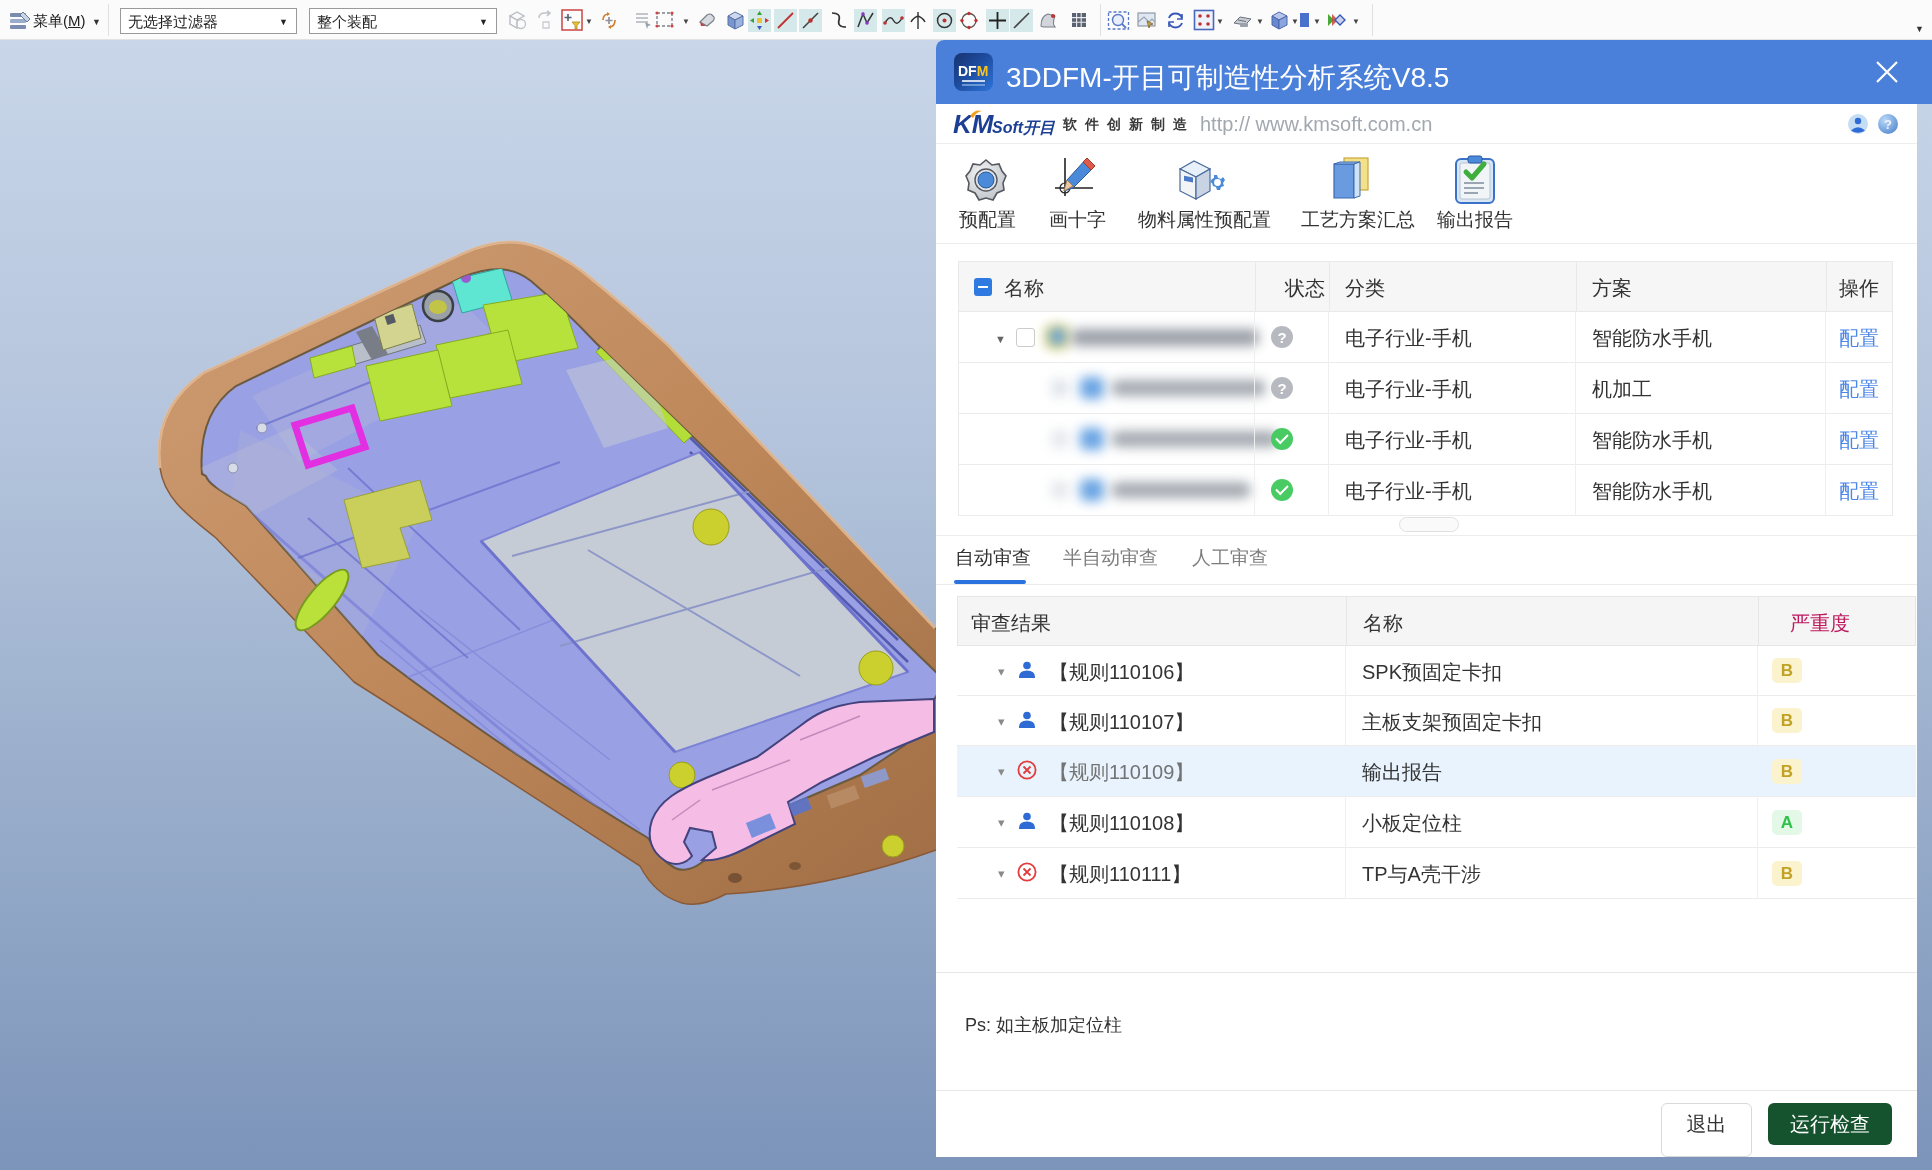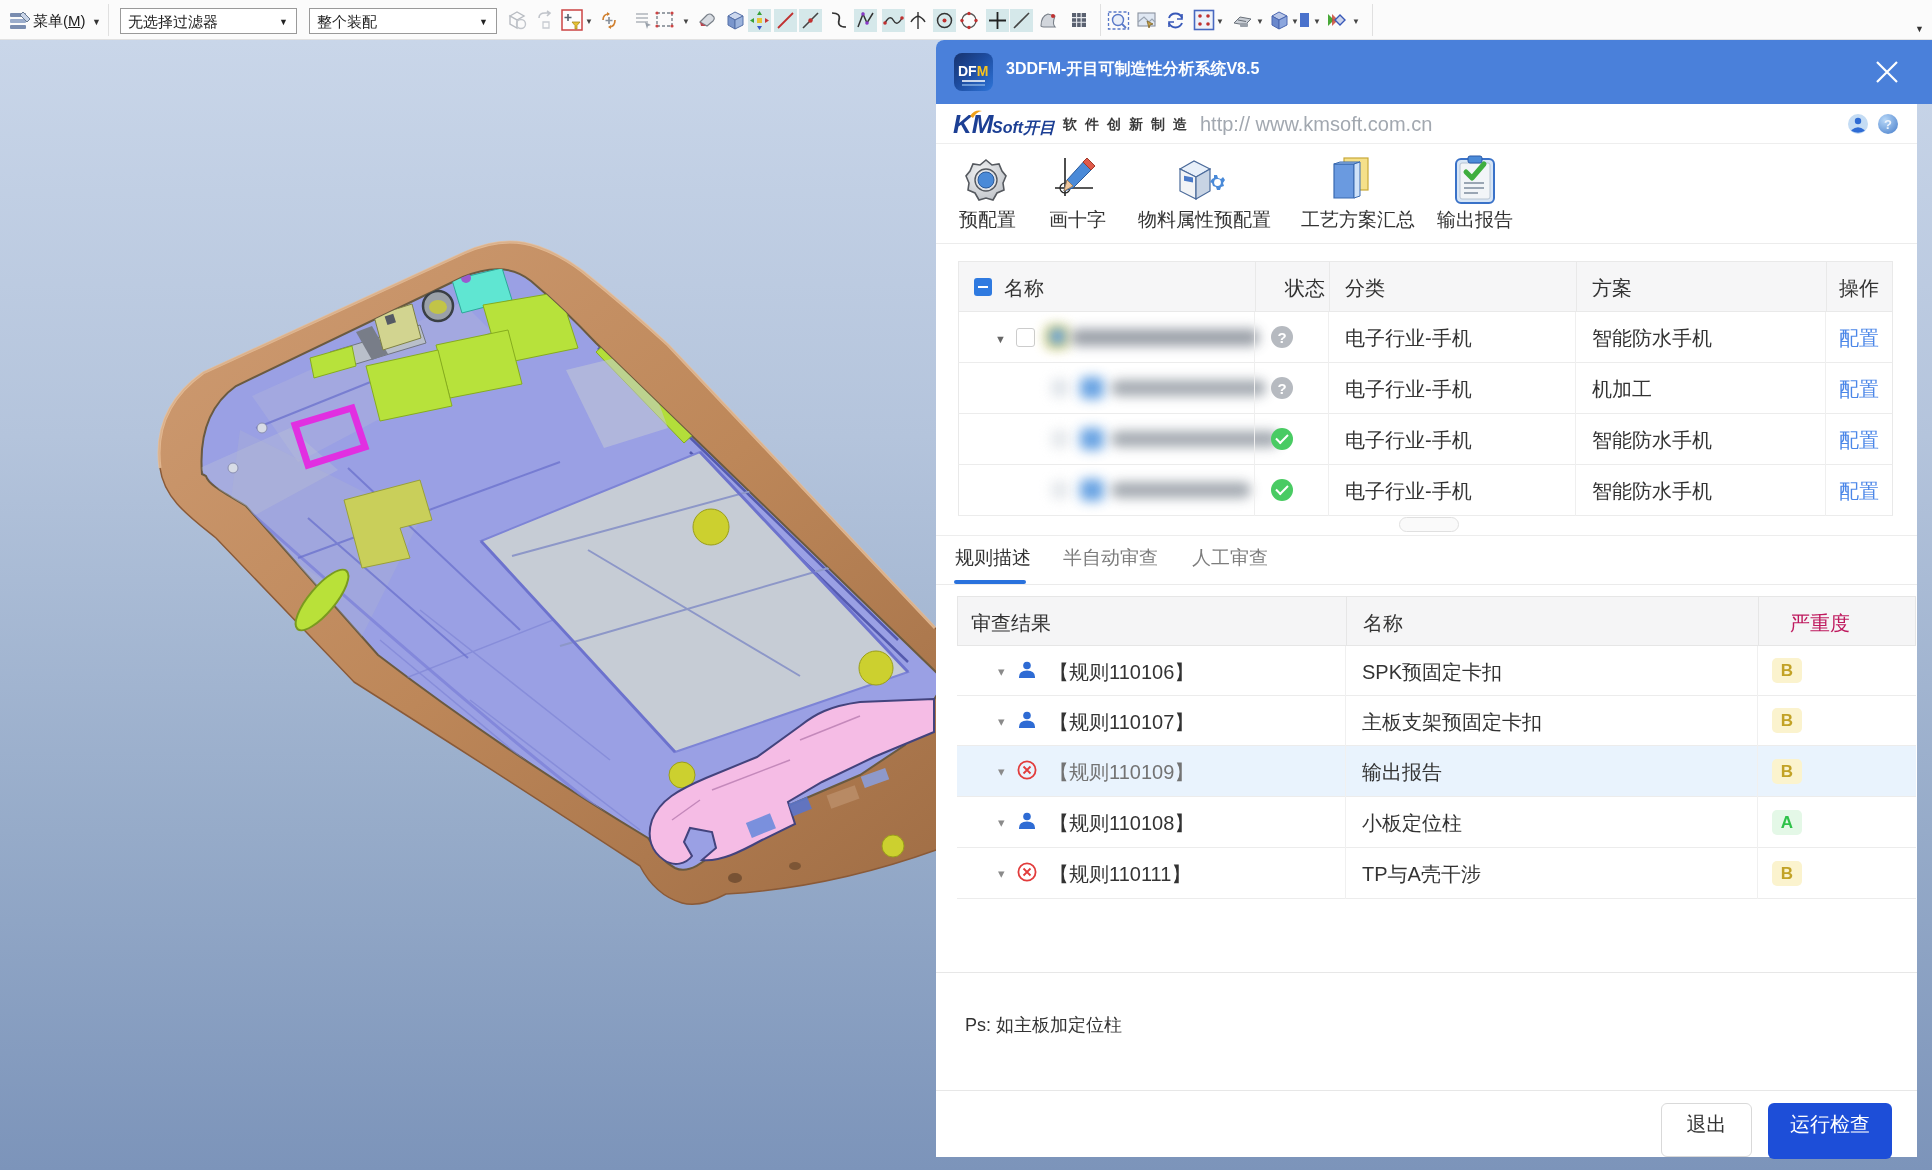--- a/index.html
+++ b/index.html
@@ -255,21 +255,21 @@
   <div class="abs" style="left:1372px;top:4px;width:1px;height:32px;background:#e0e0e0"></div>
   <div class="tt" style="left:1915px;top:24px;font-size:9px;color:#333">▼</div>
 </div>
 <div id="dlg">
   <div class="abs" style="left:0;top:0;width:1058px;height:64px;background:#4a80da;border-radius:8px 8px 0 0">
     <div class="abs" style="left:18px;top:13px;width:39px;height:38px;border-radius:8px;background:linear-gradient(135deg,#17336e 0%,#1d4b9e 45%,#2e74d8 100%);overflow:hidden">
       <div class="tt" style="left:4px;top:10px;font-size:14px;font-weight:bold;color:#fff;letter-spacing:0">DF<span style="color:#f7c320">M</span></div>
       <div class="abs" style="left:8px;top:27px;width:23px;height:2px;background:#e8eef8;opacity:.85"></div>
       <div class="abs" style="left:8px;top:31px;width:23px;height:2px;background:#7aa8e0;opacity:.8"></div>
     </div>
-    <div class="tt" style="left:70px;top:19px;font-size:16px;font-weight:700;color:#fff">3DDFM-开目可制造性分析系统V8.5</div>
+    <div class="tt" style="left:70px;top:19px;font-size:28px;font-weight:400;color:#fff">3DDFM-开目可制造性分析系统V8.5</div>
     <svg class="abs" style="left:938px;top:19px" width="26" height="26" viewBox="0 0 26 26">
         <path d="M3 3 L23 23 M23 3 L3 23" stroke="#fff" stroke-width="2.2"></path>
       </svg>
   </div>
   <div class="abs" style="left:0;top:104px;width:981px;height:100px;background:#fff;border-bottom:1px solid #ececec">
     <svg class="abs" style="left:28px;top:14px" width="44" height="44" viewBox="0 0 44 44">
       <defs>
           <radialGradient id="gr1" cx="0.4" cy="0.35" r="0.8">
             <stop offset="0" stop-color="#f4f5f6"></stop>
             <stop offset="1" stop-color="#b8bcc2"></stop>
@@ -390,21 +390,21 @@
       <div class="tt" style="left:633px;top:13px;font-size:20px;color:#333">智能防水手机</div>
       <div class="tt" style="left:880px;top:13px;font-size:20px;color:#4a86e8">配置</div>
     </div>
     <div class="abs" style="left:296px;top:51px;width:1px;height:204px;background:#efefef"></div>
     <div class="abs" style="left:370px;top:51px;width:1px;height:204px;background:#efefef"></div>
     <div class="abs" style="left:617px;top:51px;width:1px;height:204px;background:#efefef"></div>
     <div class="abs" style="left:867px;top:51px;width:1px;height:204px;background:#efefef"></div>
   </div>
   <div class="abs" style="left:463px;top:477px;width:60px;height:15px;background:#fafafa;border:1px solid #e0e0e0;border-radius:8px"></div>
   <div class="abs" style="left:0;top:495px;width:981px;height:1px;background:#ededed"></div>
-  <div class="tt" style="left:19px;top:505px;font-size:19px;color:#333;font-weight:500">规则描述</div>
+  <div class="tt" style="left:19px;top:505px;font-size:19px;color:#333;font-weight:500">自动审查</div>
   <div class="tt" style="left:127px;top:505px;font-size:19px;color:#7d7d7d">半自动审查</div>
   <div class="tt" style="left:256px;top:505px;font-size:19px;color:#7d7d7d">人工审查</div>
   <div class="abs" style="left:18px;top:540px;width:72px;height:4px;background:#2a72dd;border-radius:2px"></div>
   <div class="abs" style="left:0;top:544px;width:981px;height:1px;background:#ebebeb"></div>
   <div id="t2" class="abs" style="left:21px;top:556px;width:959px;height:303px">
     <div class="abs" style="left:0;top:0;width:959px;height:50px;background:#f5f5f6;border:1px solid #e6e6e6">
       <div class="tt" style="left:13px;top:13px;font-size:20px;color:#333">审查结果</div>
       <div class="tt" style="left:405px;top:13px;font-size:20px;color:#333">名称</div>
       <div class="tt" style="left:832px;top:13px;font-size:20px;color:#be185d">严重度</div>
       <div class="abs" style="left:388px;top:0;width:1px;height:50px;background:#e6e6e6"></div>
@@ -460,14 +460,14 @@
       <div class="tt" style="left:405px;top:13px;font-size:20px;color:#333">TP与A壳干涉</div>
       <div class="badge" style="left:815px;top:13px;background:#fbf3ce;color:#c2a226">B</div>
     </div>
     <div class="abs" style="left:388px;top:50px;width:1px;height:253px;background:#f0f0f0"></div>
     <div class="abs" style="left:800px;top:50px;width:1px;height:253px;background:#f0f0f0"></div>
   </div>
   <div class="abs" style="left:0;top:932px;width:981px;height:1px;background:#e7e7e7"></div>
   <div class="tt" style="left:29px;top:973px;font-size:18px;color:#333">Ps: 如主板加定位柱</div>
   <div class="abs" style="left:0;top:1050px;width:981px;height:1px;background:#e7e7e7"></div>
   <div class="abs" style="left:725px;top:1063px;width:91px;height:54px;background:#fff;border:1px solid #d9d9d9;border-radius:6px;text-align:center;line-height:40px;font-size:20px;color:#333">退出</div>
-  <div class="abs" style="left:832px;top:1063px;width:124px;height:56px;background:#1d4ed8;border-radius:6px;text-align:center;line-height:42px;font-size:20px;color:#fff">运行检查</div>
+  <div class="abs" style="left:832px;top:1063px;width:124px;height:42px;background:#14532d;border-radius:6px;text-align:center;line-height:42px;font-size:20px;color:#fff">运行检查</div>
 </div>
 
 </body></html>

